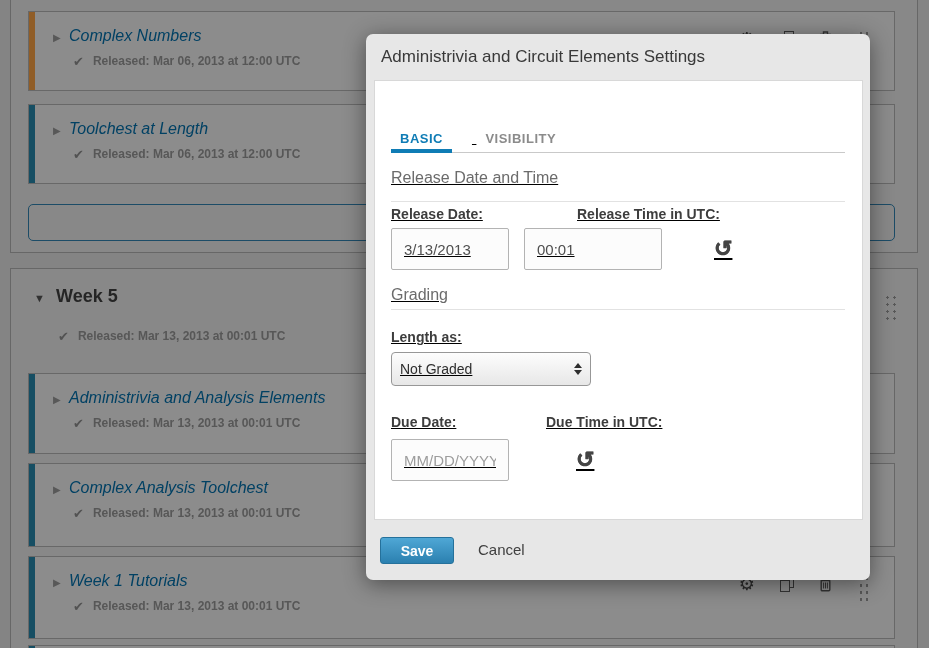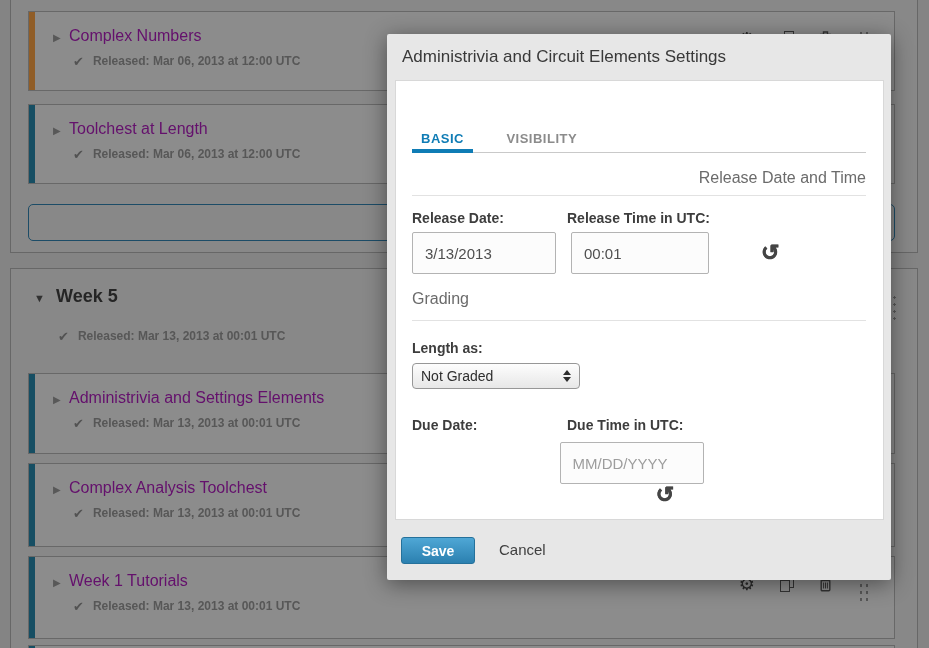--- a/index.html
+++ b/index.html
@@ -16,21 +16,21 @@
         background:#e3e3e3;border:1px solid #a8a8a8;}
   .pos-a{top:50px;height:80px;}
   .pos-b{top:143px;height:80px;}
   .pos-c{top:104px;height:81px;}
   .pos-d{top:194px;height:84px;}
   .pos-e{top:287px;height:83px;}
   .pos-s{top:376px;height:40px;}
 
   .bar{position:absolute;left:0;top:0;bottom:0;width:6px;}
   .tri{position:absolute;left:24px;top:21px;font-size:10px;color:#8f8f8f;line-height:1;}
-  .ctitle{position:absolute;left:40px;top:15px;margin:0;font-size:16px;font-weight:400;color:#a21caf;}
+  .ctitle{position:absolute;left:40px;top:15px;margin:0;font-size:16px;font-weight:400;color:#0369a1;font-style:italic;}
   .rel{position:absolute;left:44px;top:42px;font-size:12px;font-weight:700;color:#8d8d8d;
        display:flex;align-items:center;}
   .chk{font-size:13px;color:#858585;margin-right:9px;font-weight:400;line-height:1;}
 
   .cicons{position:absolute;top:17px;right:25px;display:flex;gap:25px;align-items:flex-start;}
   .gear{font-size:18px;line-height:18px;color:#474747;margin-top:1px;}
   .ic-copy{position:relative;width:14px;height:16px;margin-top:2px;display:inline-block;}
   .ic-copy::before{content:"";position:absolute;right:0;top:0;width:8px;height:10px;
        border:1.5px solid #555;}
   .ic-copy::after{content:"";position:absolute;left:0;bottom:0;width:8px;height:10px;
@@ -48,55 +48,55 @@
         background-image:radial-gradient(circle,#8f8f8f 1.2px,transparent 1.4px);
         background-size:7px 7px;background-position:1px 1px;}
 
   .newsub{position:absolute;left:17px;top:243px;width:867px;height:37px;box-sizing:border-box;
         border:1px solid #2e7ba6;border-radius:5px;background:transparent;cursor:pointer;}
 
   
   .overlay{position:absolute;inset:0;background:rgba(0,0,0,0.38);}
 
   
-  .modal{position:absolute;left:387px;top:34px;width:504px;height:546px;background:#e7e7e7;
-         border-radius:2px;box-shadow:0 4px 22px rgba(0,0,0,0.45);}
+  .modal{position:absolute;left:366px;top:34px;width:504px;height:546px;background:#e7e7e7;
+         border-radius:7px;box-shadow:0 4px 22px rgba(0,0,0,0.45);}
   .mtitle{position:absolute;left:15px;top:13px;margin:0;font-size:17px;font-weight:400;color:#393939;}
   .panel{position:absolute;left:8px;top:46px;width:489px;height:440px;background:#fff;
-         border:1px solid #d8d8d8;box-sizing:border-box;padding:0 17px 0 16px;overflow:hidden;}
+         border:1px solid #d8d8d8;box-sizing:border-box;padding:0 17px 0 16px;overflow:hidden;text-decoration:underline;}
 
   .tabs{margin-top:44px;height:27px;border-bottom:1px solid #c9c9c9;}
   .tab{position:relative;display:inline-block;height:100%;box-sizing:border-box;
        padding:6px 9px 0;margin-right:20px;font-size:13px;font-weight:700;
        letter-spacing:0.5px;color:#8b8b8b;cursor:pointer;}
   .tab.active{color:#0f7cb5;}
   .tab.active::after{content:"";position:absolute;left:0;right:0;bottom:-1px;height:4px;background:#0f7cb5;}
 
   .ghead{margin:16px 0 0;font-size:16px;font-weight:400;color:#6b6b6b;border-bottom:1px solid #e2e2e2;}
-  .g1{padding-bottom:8px;text-align:right;}
-  .g2{padding-bottom:12px;}
-
-  .lblrow{display:flex;margin-top:14px;}
+  .g1{padding-bottom:14px;}
+  .g2{padding-bottom:5px;}
+
+  .lblrow{display:flex;margin-top:4px;gap:31px;}
   .lblrow2{display:flex;margin-top:28px;}
   .lbl{font-size:14px;font-weight:700;color:#3d3d3d;}
   .lc1{width:155px;}
   .inrow{display:flex;margin-top:6px;align-items:center;}
-  .inrow2{display:flex;margin-top:9px;align-items:center;flex-direction:column;}
+  .inrow2{display:flex;margin-top:9px;align-items:center;}
   .tin{box-sizing:border-box;height:42px;border:1px solid #b3b3b3;border-radius:2px;
        background:#fcfcfc;font-size:15px;color:#4f4f4f;padding:0 12px;font-family:inherit;}
   .tin::placeholder{color:#9d9d9d;}
-  .w1{width:144px;margin-right:15px;}
+  .w1{width:118px;margin-right:15px;}
   .w2{width:138px;}
   .undo{margin-left:52px;border:none;background:none;font-size:22px;font-weight:700;color:#454545;
         padding:0;line-height:1;cursor:pointer;-webkit-text-stroke:0.5px #454545;}
 
   .gradelbl{margin-top:19px;}
-  .select{box-sizing:border-box;width:168px;height:26px;margin-top:7px;border:1px solid #979797;
+  .select{box-sizing:border-box;width:200px;height:26px;margin-top:7px;border:1px solid #979797;
         border-radius:4px;background:linear-gradient(#fdfdfd,#e7e7e7);display:flex;align-items:center;
-        justify-content:space-between;padding:8px 8px;font-size:14px;color:#2e2e2e;cursor:pointer;}
+        justify-content:space-between;padding:16px 8px;font-size:14px;color:#2e2e2e;cursor:pointer;}
   .arrows{display:flex;flex-direction:column;gap:2px;margin-left:8px;}
   .arr-up{width:0;height:0;border-left:4px solid transparent;border-right:4px solid transparent;
         border-bottom:5px solid #2e2e2e;}
   .arr-dn{width:0;height:0;border-left:4px solid transparent;border-right:4px solid transparent;
         border-top:5px solid #2e2e2e;}
 
   .save{position:absolute;left:14px;top:503px;width:74px;height:27px;border:1px solid #25719b;
         border-radius:3px;background:linear-gradient(#4fa7d5,#2b80b0);color:#fff;font-size:14px;
         font-weight:700;font-family:inherit;cursor:pointer;}
   .cancel{position:absolute;left:112px;top:507px;font-size:15px;color:#404040;
@@ -149,21 +149,21 @@
     <h2 class="stitle">Week 5</h2>
     <div class="srel">
       <span class="chk">✔</span>
       <span>Released: Mar 13, 2013 at 00:01 UTC</span>
     </div>
     <span class="secdots"></span>
 
     <article class="card pos-c">
       <span class="bar" style="background: rgb(37, 127, 160);"></span>
       <span class="tri">▶</span>
-      <h3 class="ctitle">Administrivia and Settings Elements</h3>
+      <h3 class="ctitle">Administrivia and Analysis Elements</h3>
       <div class="rel">
         <span class="chk">✔</span>
         <span>Released: Mar 13, 2013 at 00:01 UTC</span>
       </div>
     </article>
 
     <article class="card pos-d">
       <span class="bar" style="background: rgb(37, 127, 160);"></span>
       <span class="tri">▶</span>
       <h3 class="ctitle">Complex Analysis Toolchest</h3>

